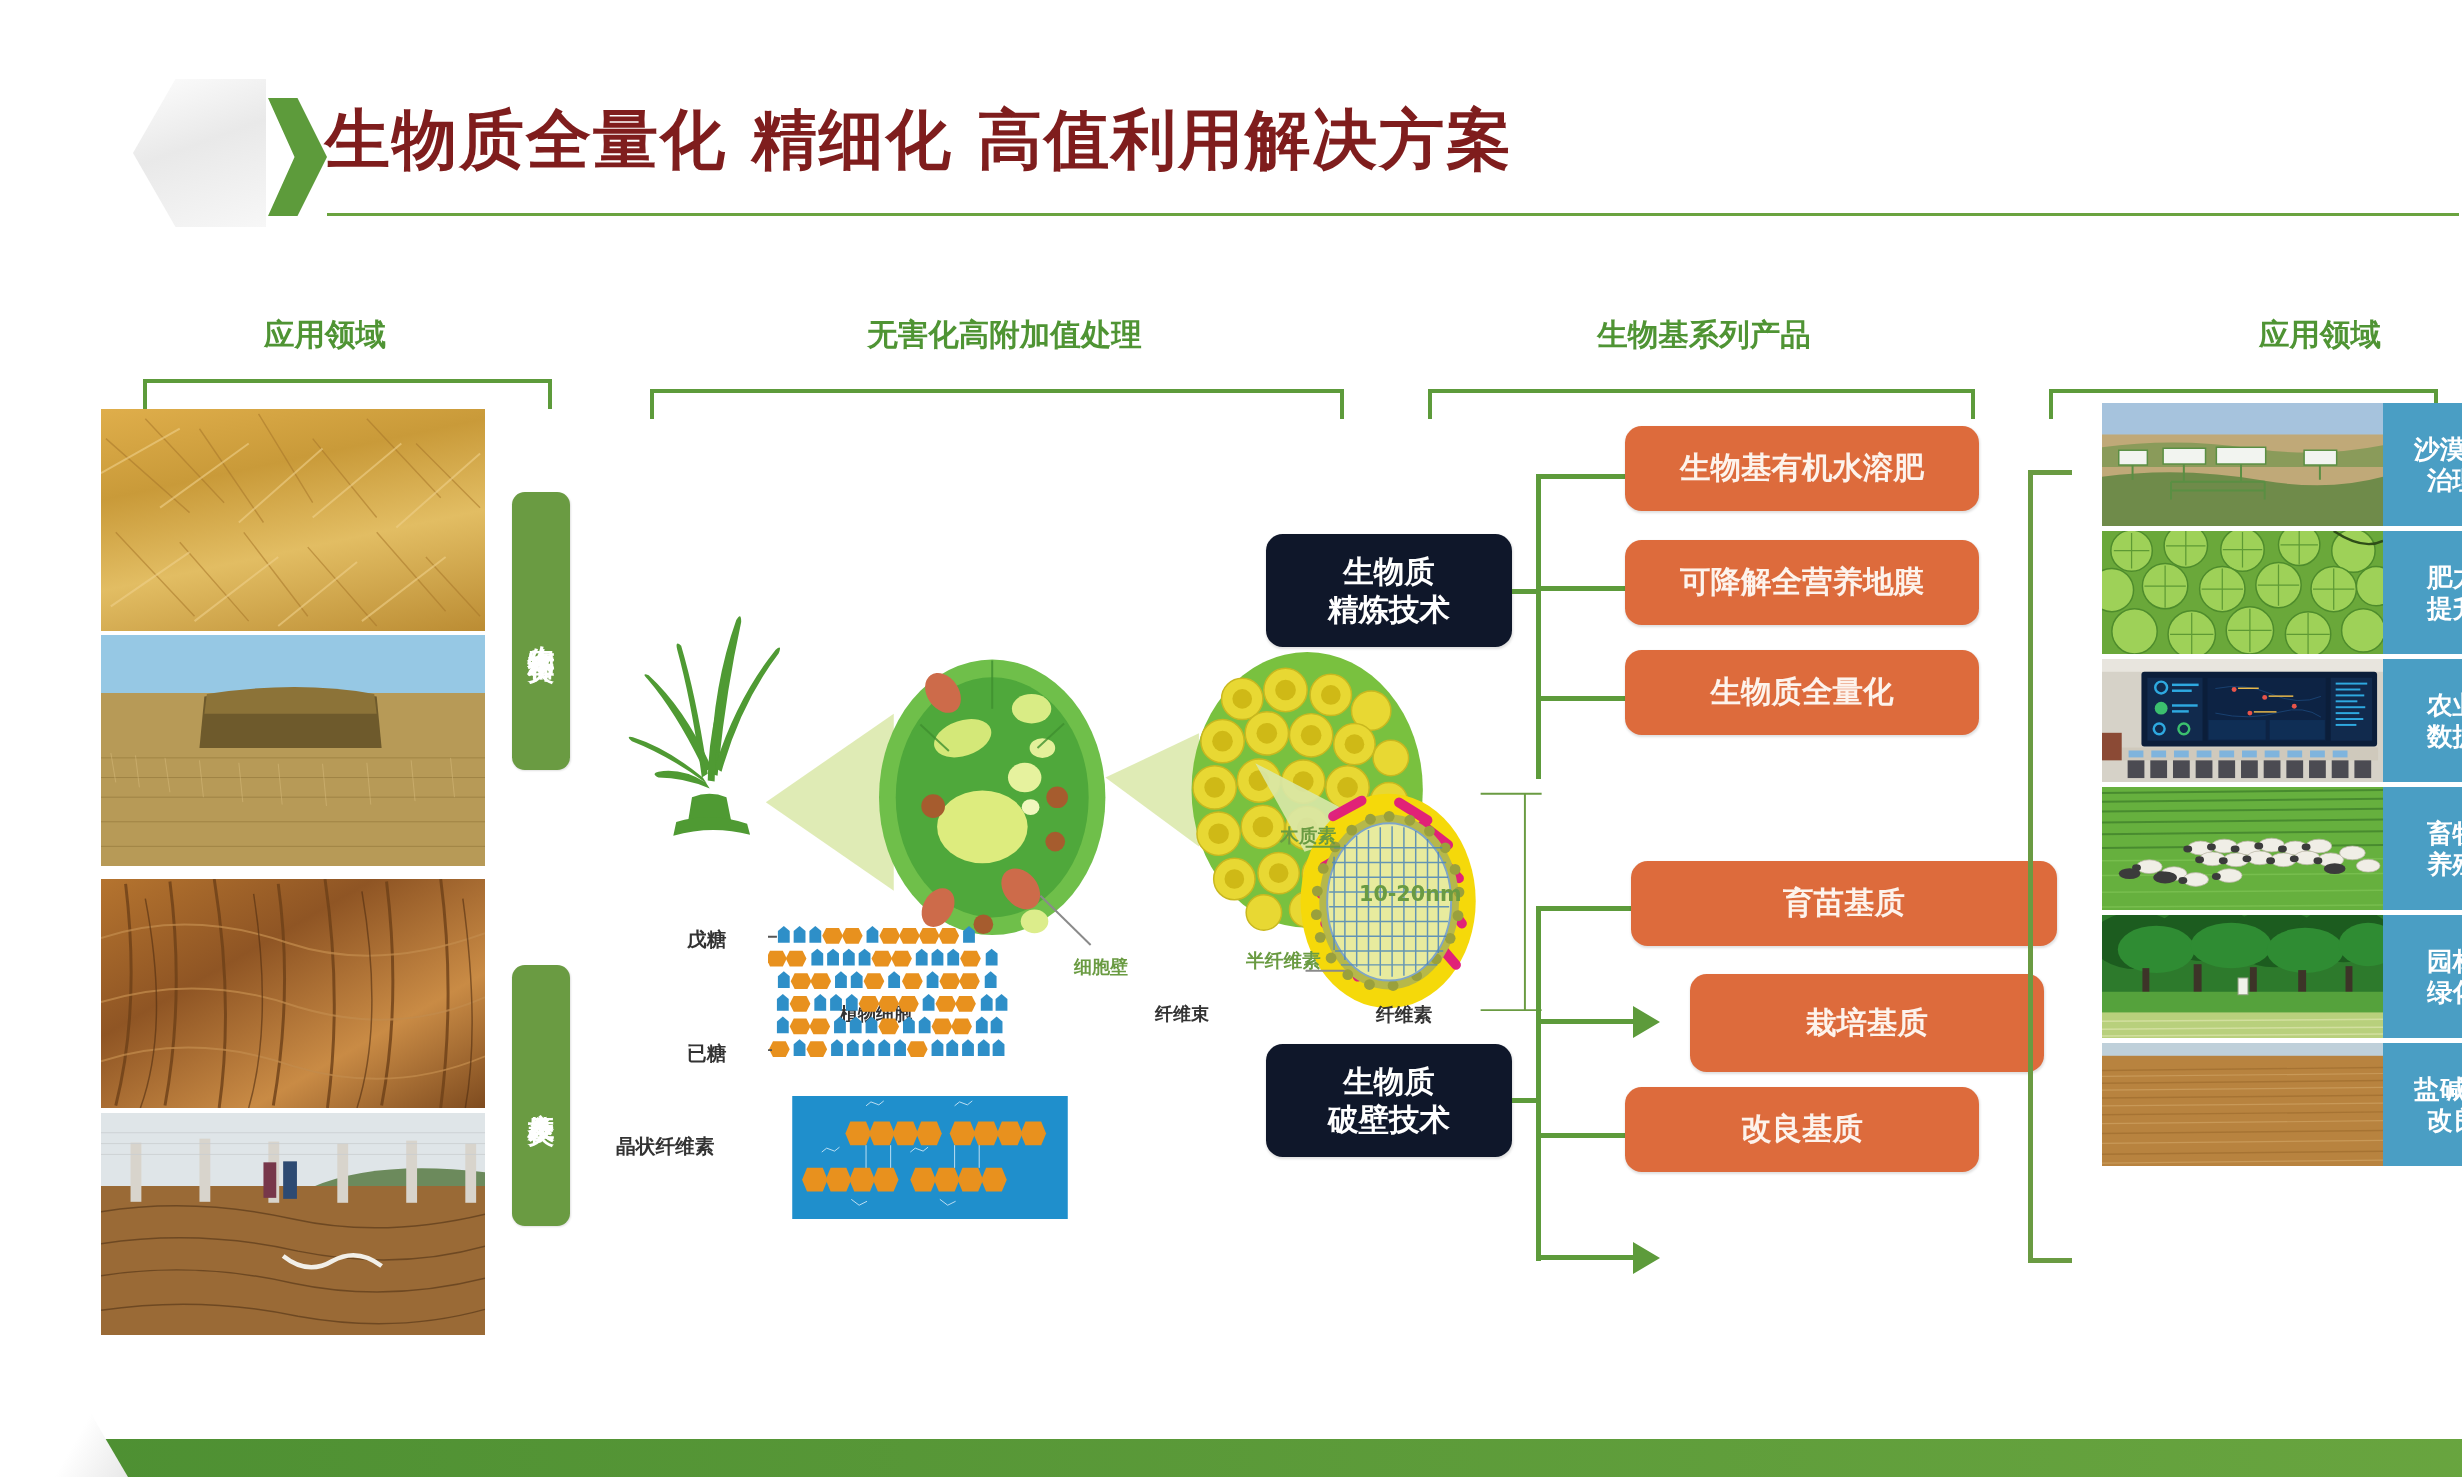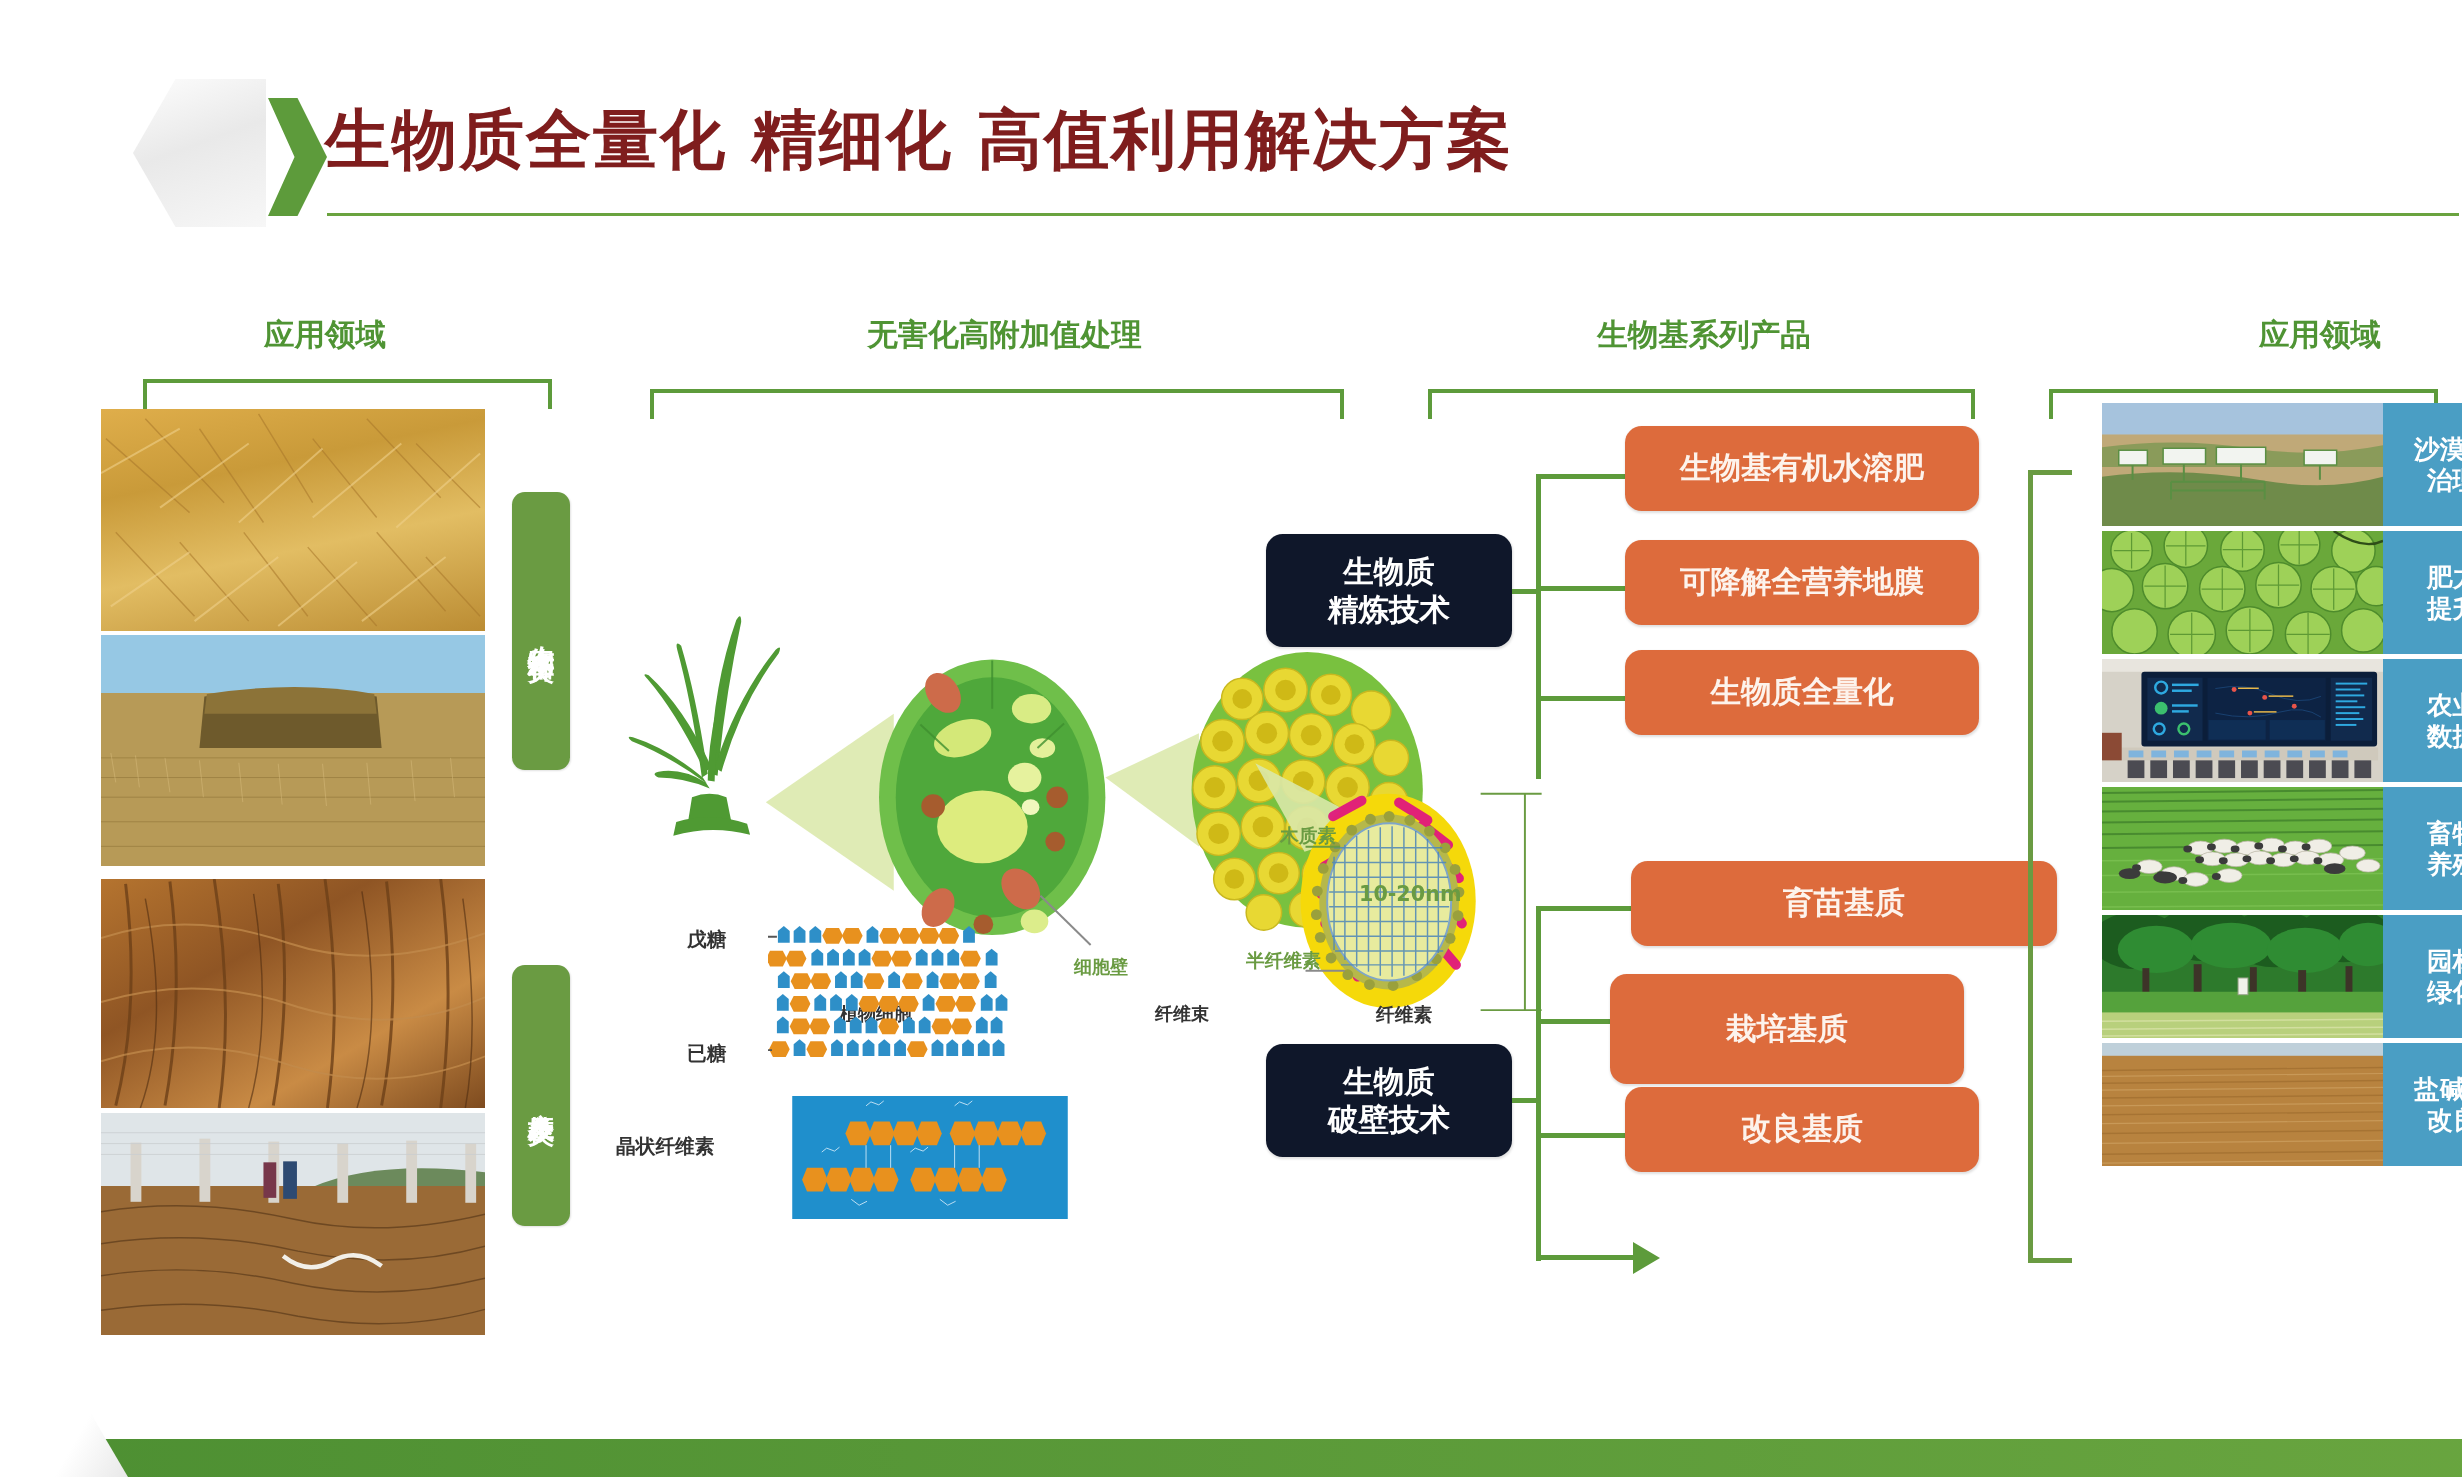--- a/index.html
+++ b/index.html
@@ -548,21 +548,21 @@
   <div class="prodbox" style="left:1625px; top:540px; width:354px; height:85px;">
     <span>可降解全营养地膜</span>
   </div>
   <div class="prodbox" style="left:1625px; top:650px; width:354px; height:85px;">
     <span>生物质全量化</span>
   </div>
 
   <div class="prodbox" style="left:1631px; top:861px; width:426px; height:85px;">
     <span>育苗基质</span>
   </div>
-  <div class="prodbox" style="left:1610px; top:974px; width:354px; height:110px;">
+  <div class="prodbox" style="left:1690px; top:974px; width:354px; height:98px;">
     <span>栽培基质</span>
   </div>
   <div class="prodbox" style="left:1625px; top:1087px; width:354px; height:85px;">
     <span>改良基质</span>
   </div>
 
   <div class="rbracket" style="left:2028px; top:470px; height:793px;"></div>
 
   <div class="photo" style="left:2102px; top:403px; width:281px; height:123px;
        background:linear-gradient(180deg,#9ab9d6 0%,#c9c0a2 30%,#b9a87c 100%);">

